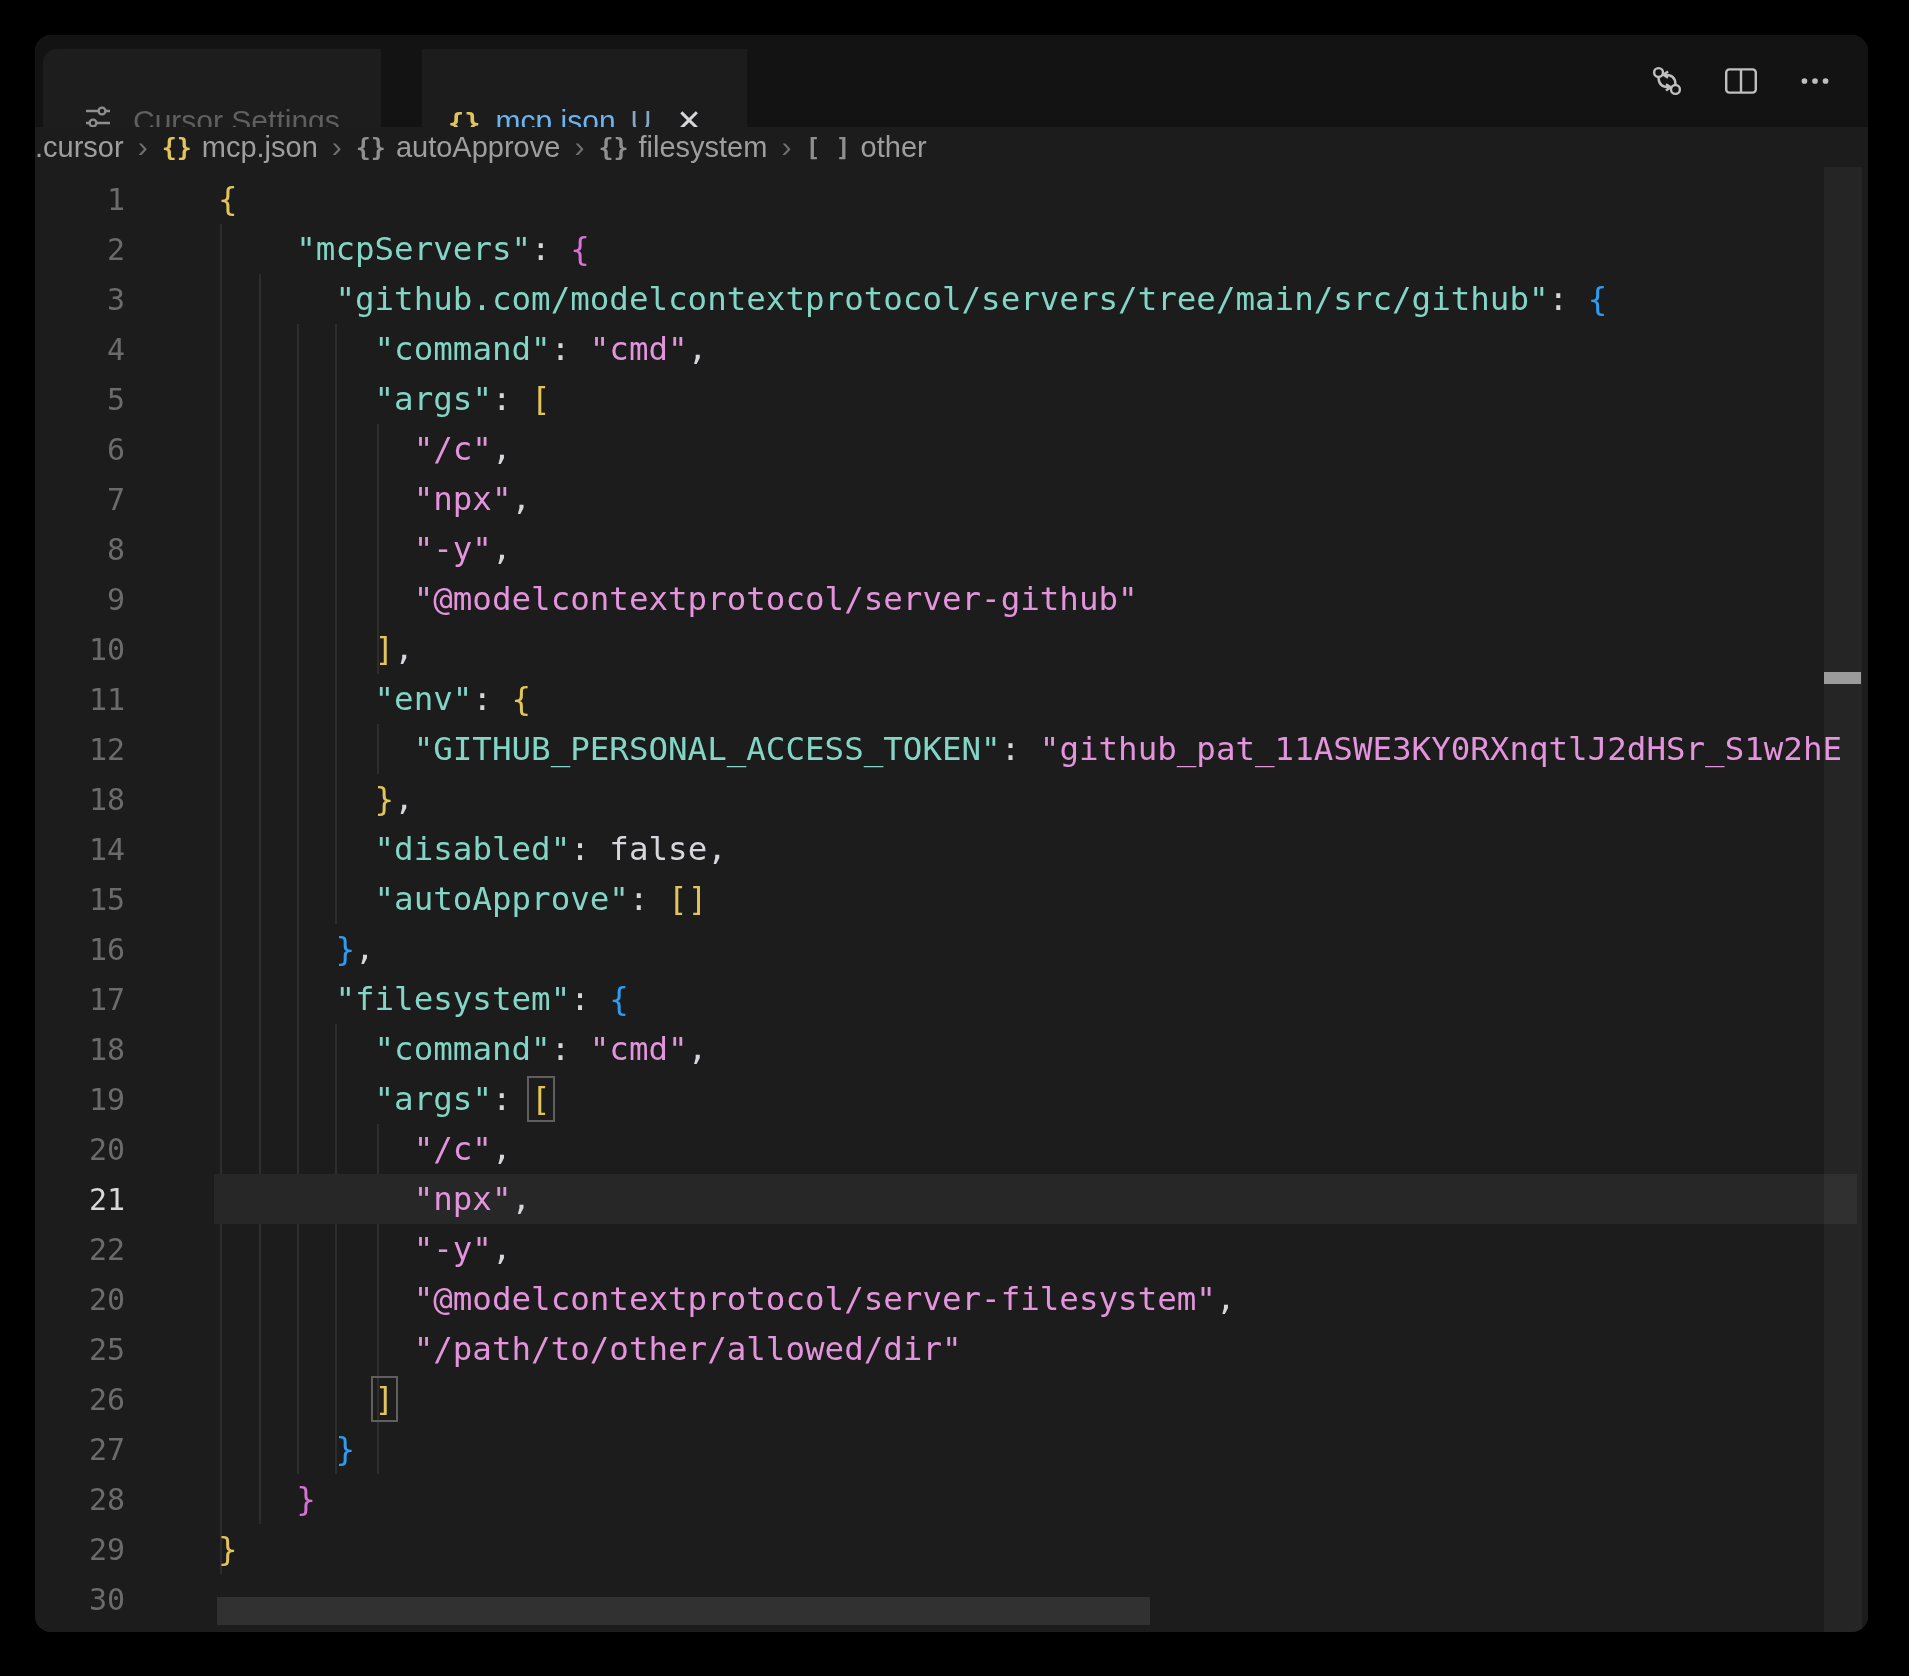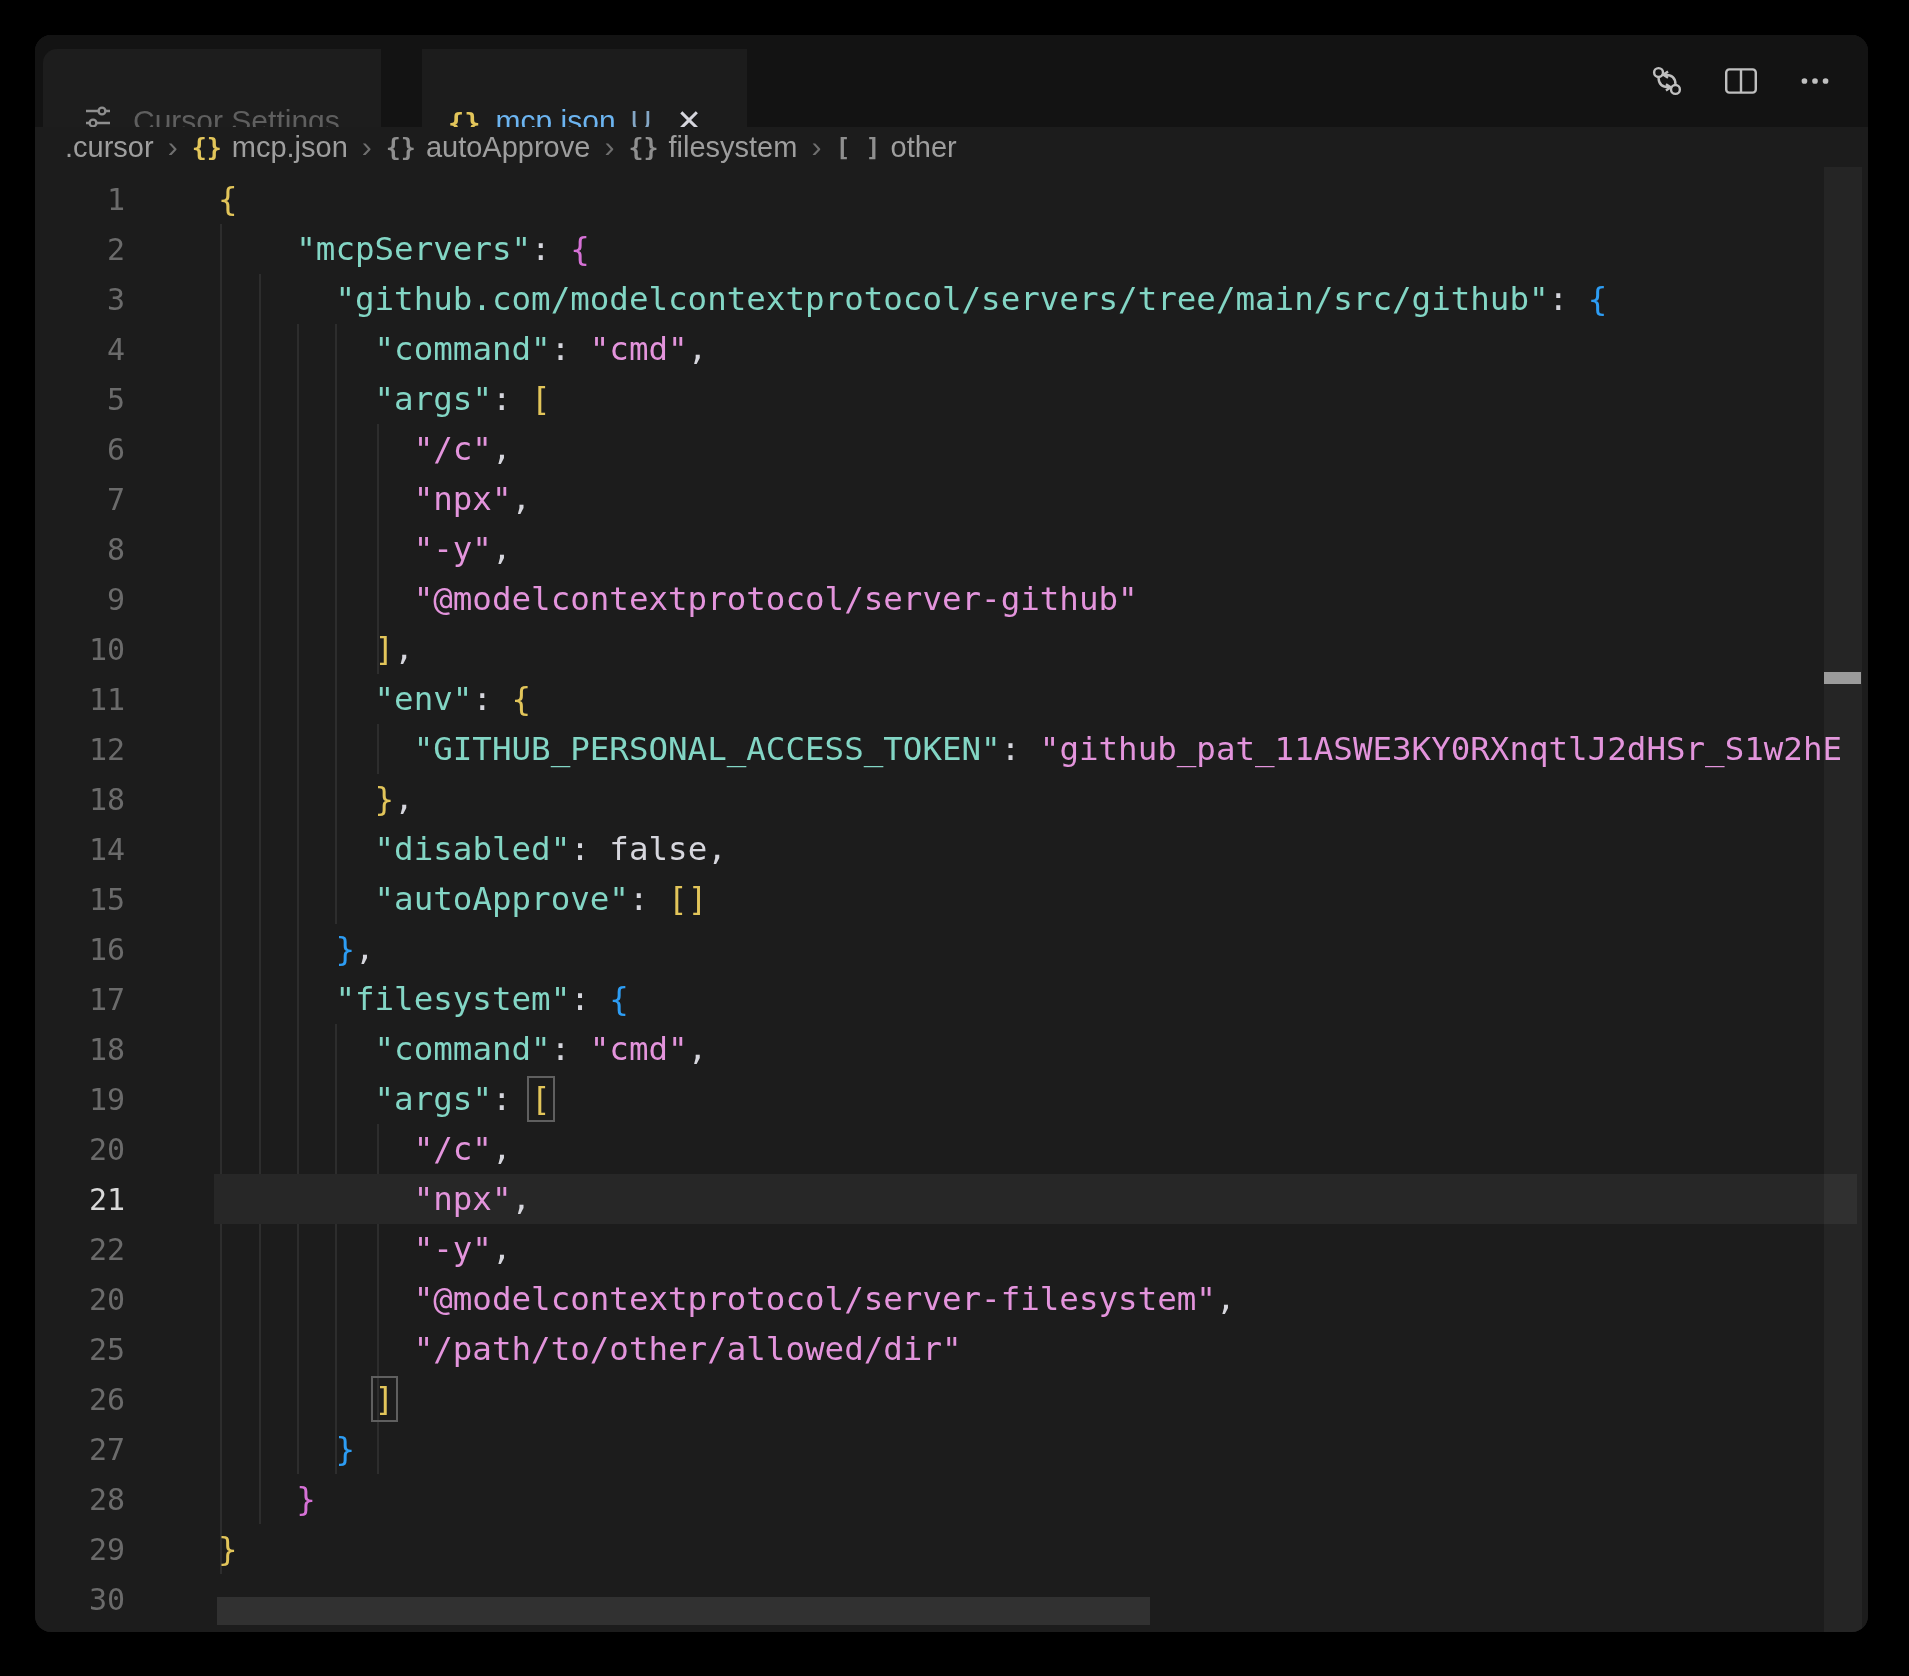--- a/index.html
+++ b/index.html
@@ -13,21 +13,21 @@
   #tab-settings .tab-label{color:#5f5f5f;font-size:30px;}
   #tab-mcp{left:387px;width:325px;background:#1c1c1c;padding-left:26px;gap:15px;}
   #tab-mcp .tab-label{color:var(--filename);font-size:30px;}
   .braces-ic{font-family:"DejaVu Sans Mono",monospace;font-weight:bold;font-size:27px;}
   .badge-u{color:#84a7c6;font-size:29px;}
   .close-x{color:#d6d6dd;font-size:30px;margin-left:10px;cursor:pointer;}
   #tab-actions{position:absolute;right:34px;top:0;height:92px;display:flex;align-items:center;gap:36px;}
   #tab-actions svg{display:block;cursor:pointer;}
   
   #crumbs{position:absolute;left:0;top:92px;width:100%;height:40px;background:#1c1c1c;
-    display:flex;align-items:center;padding-left:30px;font-size:29px;color:#9e9e9e;}
+    display:flex;align-items:center;font-size:29px;color:#9e9e9e;}
   .crumb{display:flex;align-items:center;gap:10px;cursor:pointer;}
   .crumb .ic{font-size:25px;font-weight:bold;font-family:"DejaVu Sans Mono",monospace;color:#8f8f8f;}
   .crumb .ic.yellow{color:var(--b1);}
   .crumb-sep{color:#6f6f6f;margin:0 14px;font-size:30px;}
   
   #editor{position:absolute;left:0;top:132px;width:100%;height:1465px;background:#1c1c1c;}
   #lines{position:absolute;left:0;top:7px;width:100%;}
   .line{position:relative;height:50px;display:flex;align-items:center;
     font-family:"DejaVu Sans Mono",monospace;font-size:32.5px;white-space:pre;}
   .ln{width:90px;flex:none;text-align:right;color:#6b6b6b;font-size:30px;}

